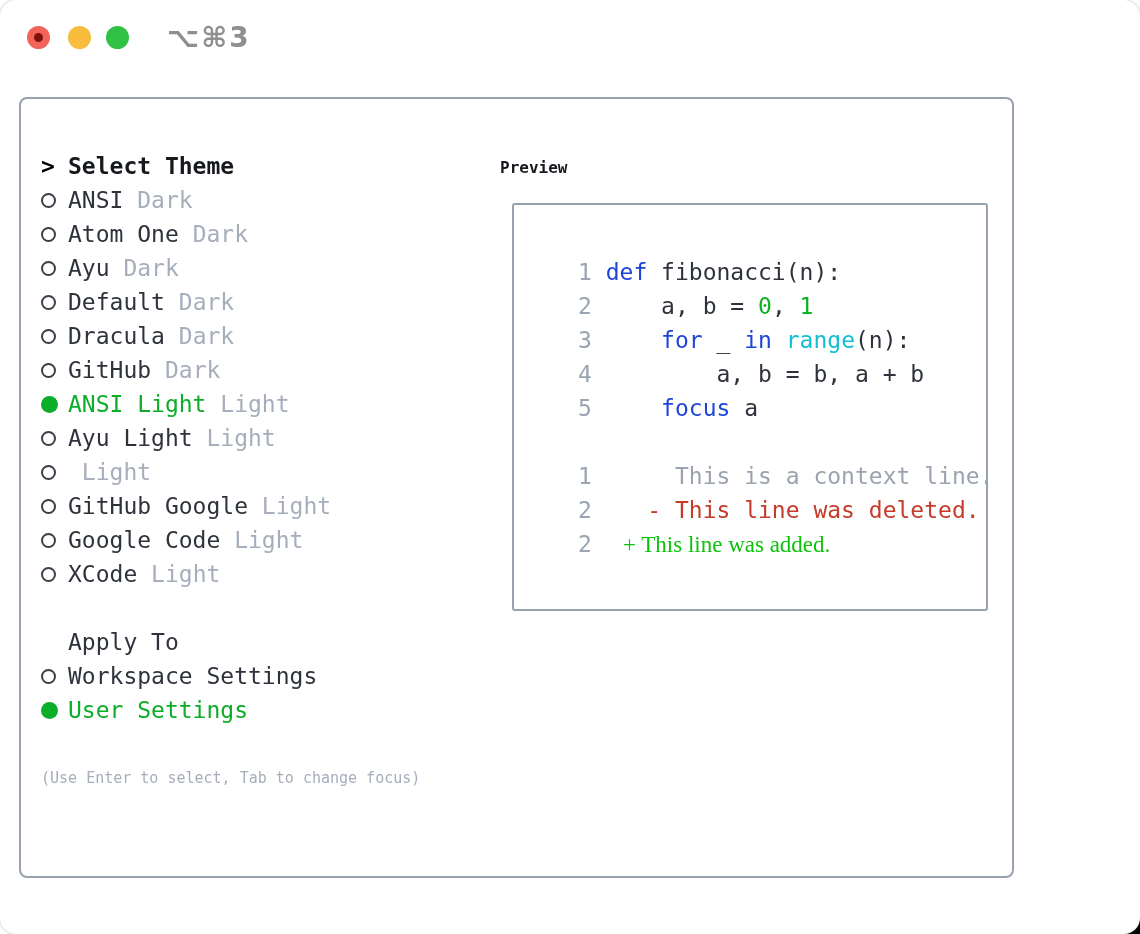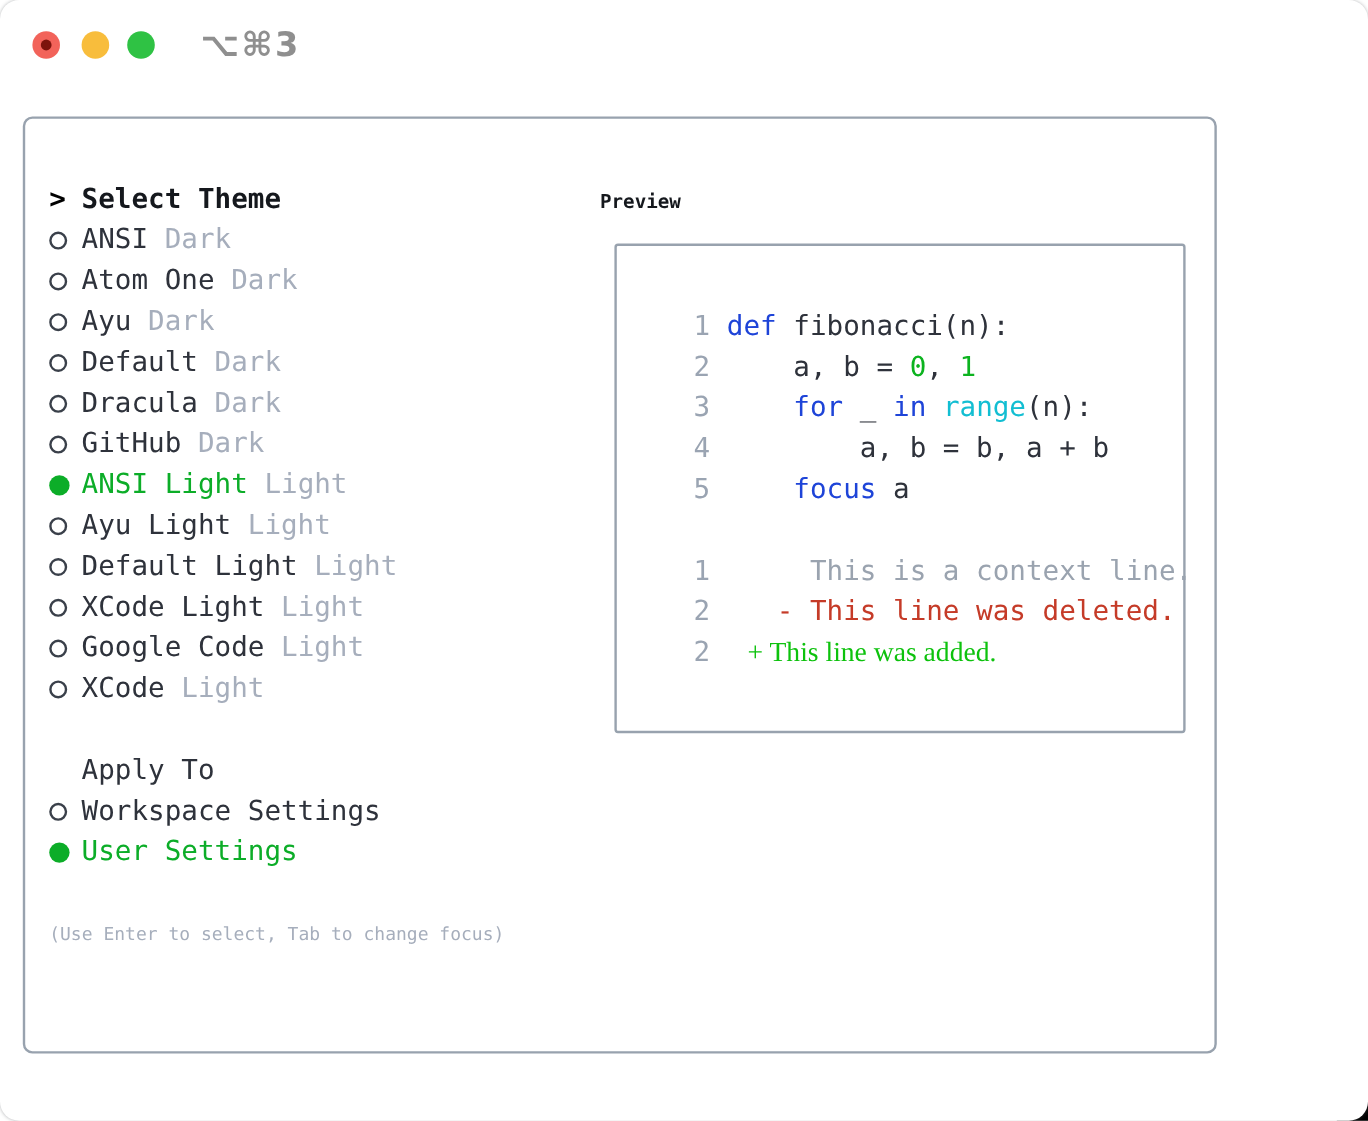--- a/index.html
+++ b/index.html
@@ -103,22 +103,22 @@
       </div>
       <div id="theme-list">
           <div class="row"><span class="marker off"></span><span class="fgtext">ANSI</span><span class="mutedtext"> Dark</span></div>
           <div class="row"><span class="marker off"></span><span class="fgtext">Atom One</span><span class="mutedtext"> Dark</span></div>
           <div class="row"><span class="marker off"></span><span class="fgtext">Ayu</span><span class="mutedtext"> Dark</span></div>
           <div class="row"><span class="marker off"></span><span class="fgtext">Default</span><span class="mutedtext"> Dark</span></div>
           <div class="row"><span class="marker off"></span><span class="fgtext">Dracula</span><span class="mutedtext"> Dark</span></div>
           <div class="row"><span class="marker off"></span><span class="fgtext">GitHub</span><span class="mutedtext"> Dark</span></div>
           <div class="row"><span class="marker on"></span><span class="seltext">ANSI Light</span><span class="mutedtext"> Light</span></div>
           <div class="row"><span class="marker off"></span><span class="fgtext">Ayu Light</span><span class="mutedtext"> Light</span></div>
-          <div class="row"><span class="marker off"></span><span class="fgtext">Default Light</span><span class="mutedtext"> Light</span></div>
-          <div class="row"><span class="marker off"></span><span class="fgtext">XCode Light</span><span class="mutedtext"> Light</span></div>
+          <div class="row"><span class="marker off"></span><span class="mutedtext"> Light</span></div>
+          <div class="row"><span class="marker off"></span><span class="fgtext">GitHub Google</span><span class="mutedtext"> Light</span></div>
           <div class="row"><span class="marker off"></span><span class="fgtext">Google Code</span><span class="mutedtext"> Light</span></div>
           <div class="row"><span class="marker off"></span><span class="fgtext">XCode</span><span class="mutedtext"> Light</span></div>
         </div>
 
       <div class="spacer"></div>
 
       <div class="row">
         <span class="pad"></span>
         <span class="fgtext">Apply To</span>
       </div>

